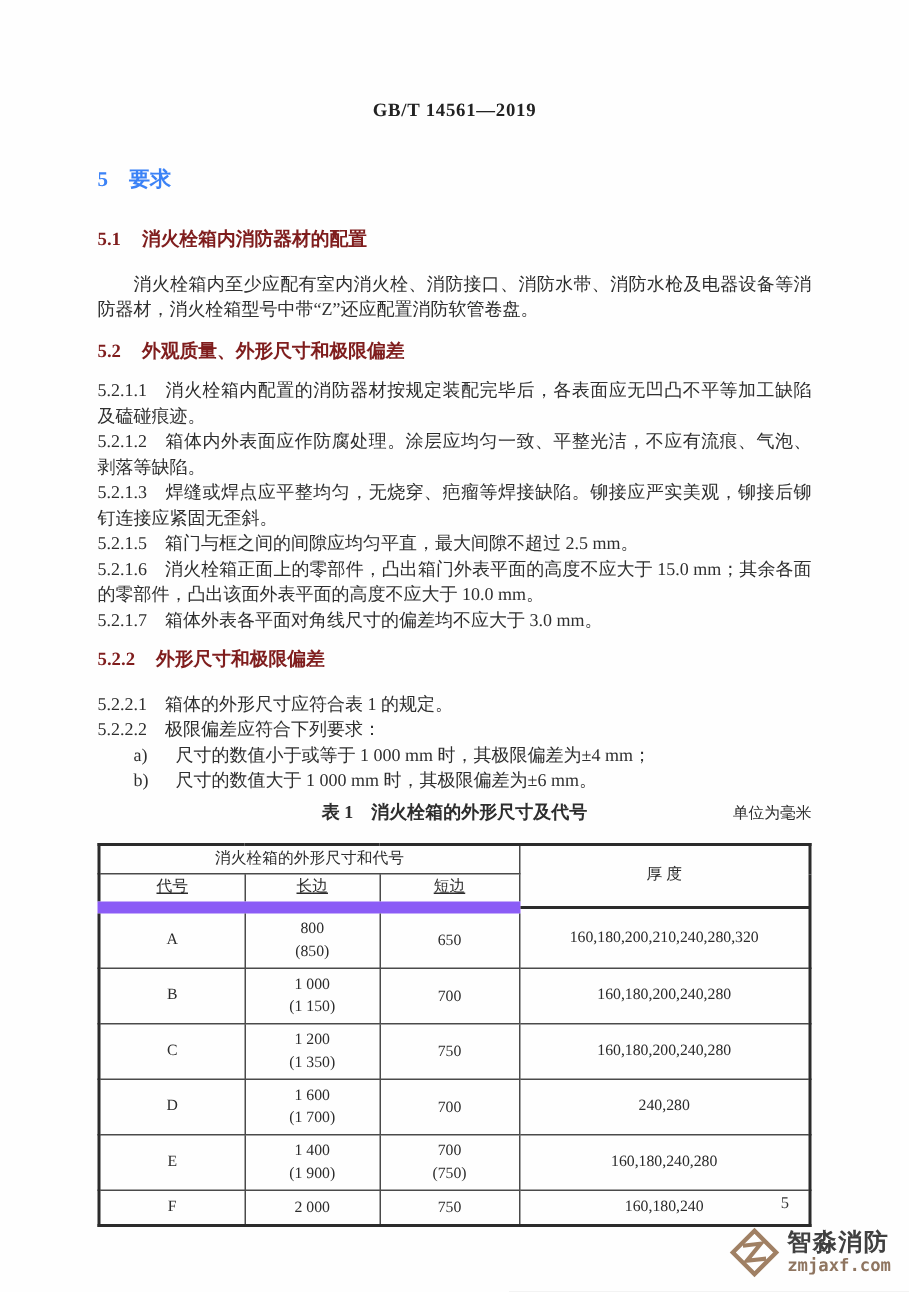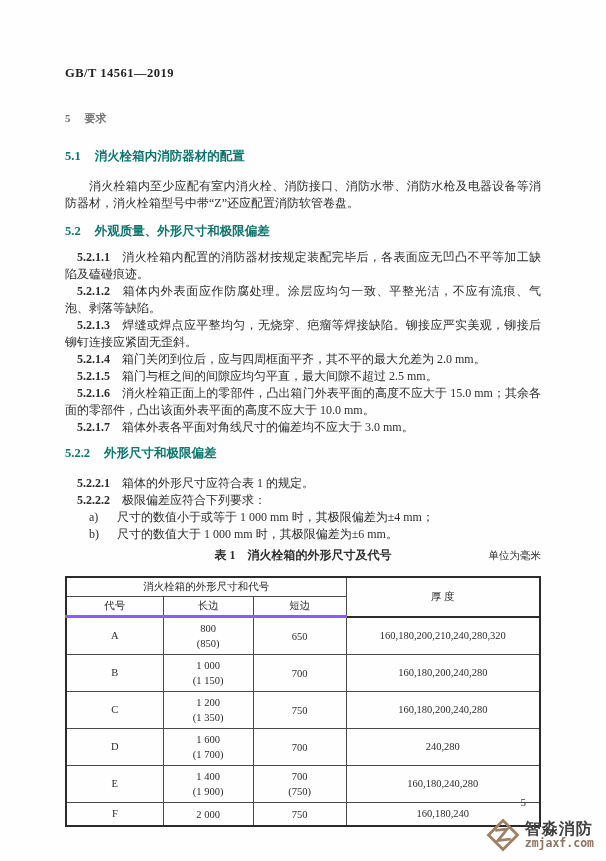--- a/index.html
+++ b/index.html
@@ -8,42 +8,42 @@
     width:606px;height:861px;
     margin:0 auto;
     background:#fefefe;
     font-family:"Liberation Serif","DejaVu Serif",serif;
     color:#2e2e2e;
     overflow:hidden;
   }
   .content{margin:0 65px;}
   .doc-no{
     padding-top:66px;
-    text-align:left;
+    text-align:center;
     font-weight:bold;
     font-size:12.5px;
     letter-spacing:.5px;
     color:#222;
   }
-  .h-major{margin:30px 0 0 0;font-size:11px;font-weight:bold;color:#737373;}
-  .h-sub{margin:22px 0 0 0;font-size:12.5px;font-weight:bold;color:#0f766e;}
+  .h-major{margin:30px 0 0 0;font-size:14px;font-weight:bold;color:#3b82f6;}
+  .h-sub{margin:22px 0 0 0;font-size:12.5px;font-weight:bold;color:#7f1d1d;}
   .hnum{margin-right:14px;}
   .body-p{
     margin:13px 0 0 0;
     font-size:12px;line-height:17px;
     text-indent:2em;
     text-align:justify;
   }
   .clauses{margin-top:9px;}
   .clause{
     margin:0;
     font-size:12px;line-height:17px;
     text-align:justify;
   }
-  .cnum{font-weight:bold;margin-right:12px;white-space:nowrap;margin-left:12px;}
+  .cnum{font-weight:normal;margin-right:12px;white-space:nowrap;}
   .list{margin-top:0;}
   .list-item{
     font-size:12px;line-height:17px;
     padding-left:24px;
     display:flex;
   }
   .marker{width:28px;flex:none;}
   .caption-row{
     position:relative;
     margin-top:4px;
@@ -65,21 +65,21 @@
   }
   table.dim th,table.dim td{
     border:1px solid #4a4a4a;
     text-align:center;
     vertical-align:middle;
     font-weight:normal;
     padding:2px 9px;
     line-height:14px;
   }
   table.dim{border:2px solid #2b2b2b;}
-  table.dim thead tr.subhead th{border-bottom:3px solid #8b5cf6;}
+  table.dim thead tr.subhead th{border-bottom:8px solid #8b5cf6;text-decoration:underline;}
   table.dim td .alt:empty{display:none;}
   table.dim td .ln{display:block;line-height:15px;}
   tr.data-row td{height:32px;}
   tr.row-f td{height:18px;}
   .page-num{
     position:absolute;
     top:796px;right:80px;
     font-size:11px;color:#333;
   }
   .logo{
@@ -113,21 +113,20 @@
 
     <p class="body-p">消火栓箱内至少应配有室内消火栓、消防接口、消防水带、消防水枪及电器设备等消防器材，消火栓箱型号中带“Z”还应配置消防软管卷盘。</p>
 
     <h2 class="h-sub" style="margin-top:11px"><span class="hnum">5.2</span><span>外观质量、外形尺寸和极限偏差</span></h2>
 
 
     <div class="clauses">
       <p class="clause"><span class="cnum">5.2.1.1</span><span>消火栓箱内配置的消防器材按规定装配完毕后，各表面应无凹凸不平等加工缺陷及磕碰痕迹。</span></p>
       <p class="clause"><span class="cnum">5.2.1.2</span><span>箱体内外表面应作防腐处理。涂层应均匀一致、平整光洁，不应有流痕、气泡、剥落等缺陷。</span></p>
       <p class="clause"><span class="cnum">5.2.1.3</span><span>焊缝或焊点应平整均匀，无烧穿、疤瘤等焊接缺陷。铆接应严实美观，铆接后铆钉连接应紧固无歪斜。</span></p>
-      <p class="clause"><span class="cnum">5.2.1.4</span><span>箱门关闭到位后，应与四周框面平齐，其不平的最大允差为 2.0 mm。</span></p>
       <p class="clause"><span class="cnum">5.2.1.5</span><span>箱门与框之间的间隙应均匀平直，最大间隙不超过 2.5 mm。</span></p>
       <p class="clause"><span class="cnum">5.2.1.6</span><span>消火栓箱正面上的零部件，凸出箱门外表平面的高度不应大于 15.0 mm；其余各面的零部件，凸出该面外表平面的高度不应大于 10.0 mm。</span></p>
       <p class="clause"><span class="cnum">5.2.1.7</span><span>箱体外表各平面对角线尺寸的偏差均不应大于 3.0 mm。</span></p>
     </div>
 
     <h2 class="h-sub" style="margin-top:9px"><span class="hnum">5.2.2</span><span>外形尺寸和极限偏差</span></h2>
 
     <div class="clauses" style="margin-top:13px">
       <p class="clause"><span class="cnum">5.2.2.1</span><span>箱体的外形尺寸应符合表 1 的规定。</span></p>
       <p class="clause"><span class="cnum">5.2.2.2</span><span>极限偏差应符合下列要求：</span></p>

